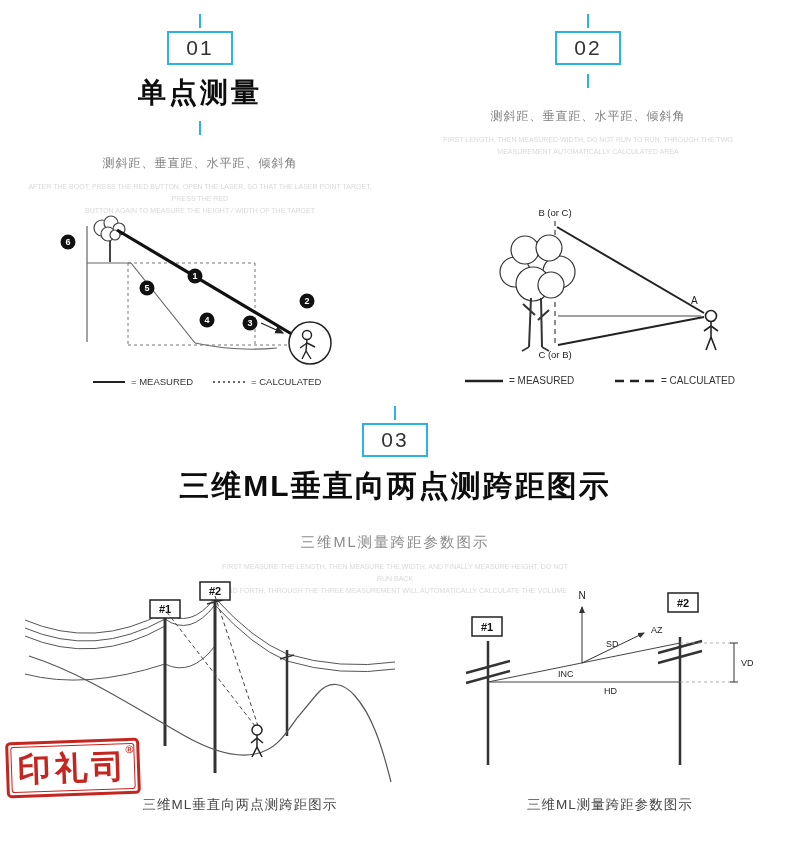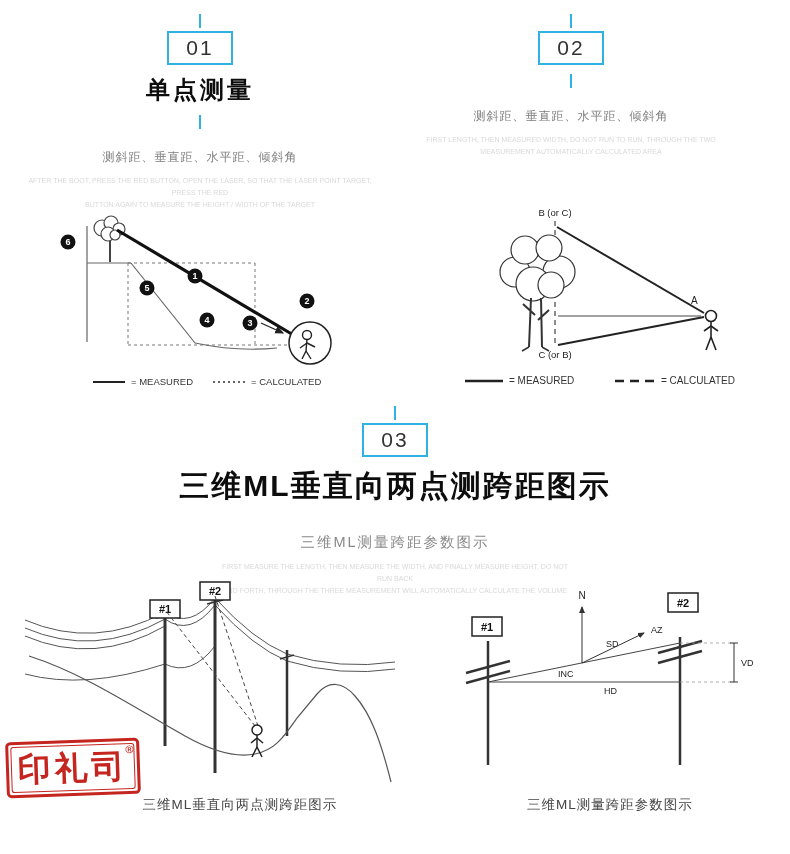--- a/index.html
+++ b/index.html
@@ -1,27 +1,27 @@
 <!DOCTYPE html>
 <html><head>
 <meta charset="utf-8">
 <style>
   * { margin:0; padding:0; box-sizing:border-box; }
   html,body { background:#fff; font-family:"Liberation Sans", sans-serif; }
   .page { position:relative; width:790px; height:854px; background:#ffffff; overflow:hidden; }
 
   .feature { position:absolute; display:flex; flex-direction:column; align-items:center; width:390px; }
   .feature.c1 { left:5px; top:14px; }
-  .feature.c2 { left:376px; top:14px; }
+  .feature.c2 { left:393px; top:14px; }
   .feature.c3 { left:0; top:406px; width:790px;justify-content:space-between; }
 
   .tick { width:2px; height:14px; background:#2eb2e3; }
   .badge { margin-top:3px; border:2px solid #2eb2e3; background:#fff; padding:3px 17px;
            font-size:21px; letter-spacing:2px; color:#333; }
-  .ftitle { margin-top:9px; font-size:24px; font-weight:700; color:#0d0d0d; letter-spacing:3px; }
+  .ftitle { margin-top:9px; font-size:28px; font-weight:700; color:#0d0d0d; letter-spacing:3px; }
   .c3 .ftitle { font-size:30px; letter-spacing:2px; }
   .tick2 { margin-top:9px; }
   .fsub { margin-top:20px; font-size:12px; color:#7d7d7d; letter-spacing:1px; }
   .c3 .fsub { margin-top:26px; font-size:14.5px; color:#8a8a8a; letter-spacing:2px; }
   .fine { margin-top:9px; font-size:7px; color:#d9d9d9; line-height:1.7; text-align:center; width:360px; }
 
   .diag { position:absolute; }
   .d1 { left:45px; top:200px; }
   .d2 { left:445px; top:200px; }
   .d3 { left:25px; top:578px; }

